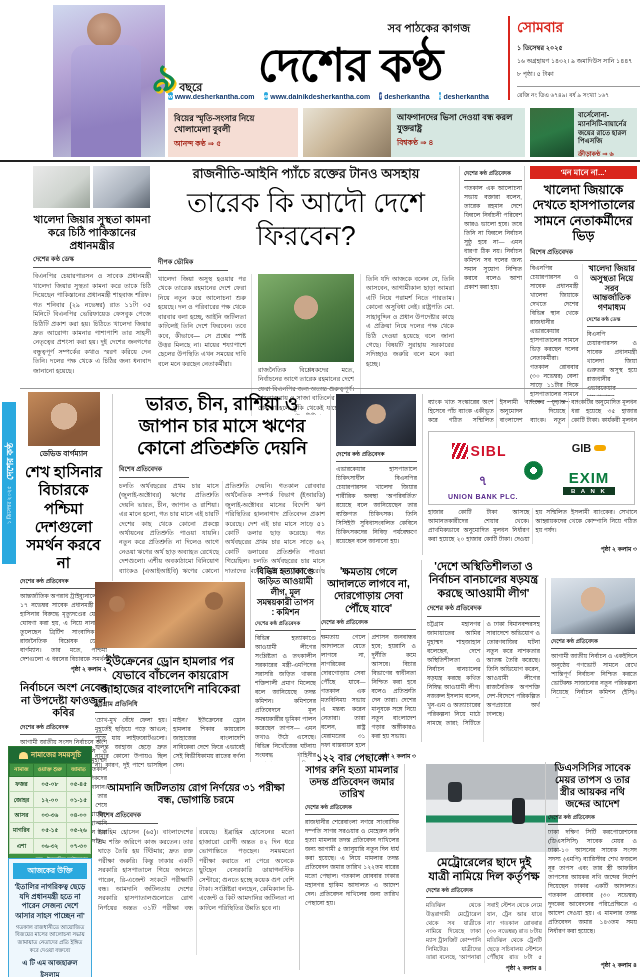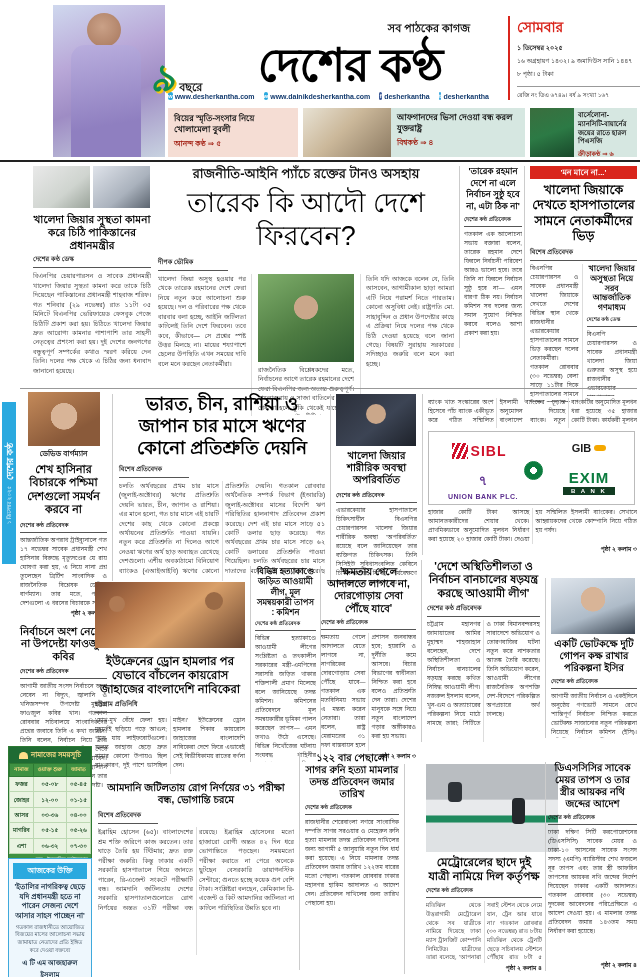--- a/index.html
+++ b/index.html
@@ -119,21 +119,20 @@
       <div class="body" style="width:94px;height:142px;border-right:1px solid #ddd;padding-right:5px;">খালেদা জিয়া অসুস্থ হওয়ার পর থেকে তারেক রহমানের দেশে ফেরা নিয়ে নতুন করে আলোচনা শুরু হয়েছে। দল ও পরিবারের পক্ষ থেকে বারবার বলা হচ্ছে, আইনি জটিলতা কাটলেই তিনি দেশে ফিরবেন। তবে কবে, কীভাবে— সে প্রশ্নের স্পষ্ট উত্তর মিলছে না। মায়ের শয্যাপাশে ছেলের উপস্থিতি এখন সময়ের দাবি বলে মনে করছেন নেতাকর্মীরা।</div>
       <div style="width:96px;">
         <div class="photo" style="width:96px;height:88px;background:radial-gradient(circle at 50% 38%,#caa78a 0 16%,transparent 17%),linear-gradient(150deg,#7fae6b 0%,#4e7c42 55%,#2f5c31 100%);"></div>
         <div class="body" style="height:50px;margin-top:3px;">রাজনৈতিক বিশ্লেষকদের মতে, নির্বাচনের আগে তারেক রহমানের দেশে ফেরা বিএনপির জন্য অত্যন্ত গুরুত্বপূর্ণ। মামলার রায় ও সাজা বাতিলের প্রক্রিয়া শেষ না হলে ঝুঁকি থেকেই যাচ্ছে বলে মনে করছেন আইনজীবীরা।</div>
       </div>
       <div class="body" style="width:94px;height:142px;border-left:1px solid #ddd;padding-left:5px;">তিনি যদি আজকে বলেন যে, তিনি আসবেন, আগামীকাল ছাড়া আমরা এটি নিয়ে পরামর্শ নিতে পারতাম। কোনো অসুবিধা নেই। রাষ্ট্রপতি মো. সাহাবুদ্দিন ও প্রধান উপদেষ্টার কাছে এ প্রক্রিয়া নিয়ে দলের পক্ষ থেকে চিঠি দেওয়া হয়েছে বলে জানা গেছে। বিষয়টি সুরাহায় সরকারের সদিচ্ছাও জরুরি বলে মনে করা হচ্ছে।</div>
     </div>
   </div>
 
   <div class="abs" style="left:459px;top:166px;width:58px;border-left:1px solid #ccc;padding-left:4px;">
-    <div class="hl" style="font-size:8.6px;line-height:1.35;">'তারেক রহমান দেশে না এলে নির্বাচন সুষ্ঠু হবে না, এটা ঠিক না'</div>
     <div class="byline" style="font-size:5.6px;">দেশের কণ্ঠ প্রতিবেদক</div>
     <div class="body" style="height:118px;font-size:6px;">গতকাল এক আলোচনা সভায় বক্তারা বলেন, তারেক রহমান দেশে ফিরলে নির্বাচনী পরিবেশ আরও ভালো হবে। তবে তিনি না ফিরলে নির্বাচন সুষ্ঠু হবে না— এমন ধারণা ঠিক নয়। নির্বাচন কমিশন সব দলের জন্য সমান সুযোগ নিশ্চিত করবে বলেও আশা প্রকাশ করা হয়।</div>
   </div>
 
   <div class="abs" style="left:524px;top:166px;width:113px;border-left:1px solid #ccc;padding-left:5px;box-sizing:border-box;">
     <div class="tag-red" style="font-size:8px;height:13px;line-height:13px;">'মন মানে না...'</div>
     <div class="hl" style="font-size:12.5px;font-weight:800;margin-top:4px;">খালেদা জিয়াকে দেখতে হাসপাতালের সামনে নেতাকর্মীদের ভিড়</div>
     <div class="byline">বিশেষ প্রতিবেদক</div>
     <div style="display:flex;gap:4px;">
       <div class="body" style="width:50px;height:138px;font-size:6px;border-right:1px solid #ddd;padding-right:3px;">বিএনপির চেয়ারপারসন ও সাবেক প্রধানমন্ত্রী খালেদা জিয়াকে দেখতে দেশের বিভিন্ন স্থান থেকে রাজধানীর এভারকেয়ার হাসপাতালের সামনে ভিড় করছেন দলের নেতাকর্মীরা। গতকাল রোববার (৩০ নভেম্বর) বেলা সাড়ে ১১টার দিকে হাসপাতালের সামনে গিয়ে দেখা যায় এ চিত্র।</div>
@@ -149,21 +148,21 @@
 
   <div class="abs ribbon" style="left:2px;top:402px;width:14px;height:162px;">
     <span style="font-size:5.4px;">১ ডিসেম্বর ২০২৫</span>
     <span style="font-size:9px;font-weight:bold;">দেশের কণ্ঠ</span>
   </div>
 
   <div class="abs" style="left:20px;top:392px;width:87px;">
     <div>
       <div class="photo" style="width:72px;height:54px;margin:0 auto;background:radial-gradient(circle at 50% 45%,#d8b497 0 28%,transparent 29%),linear-gradient(150deg,#c48a5a,#8a5a3a 70%);"></div>
       <div class="caption" style="font-size:7.5px;margin-top:2px;">ডেভিড বার্গম্যান</div>
-      <div class="hl" style="font-size:11px;margin-top:3px;">শেখ হাসিনার বিচারকে পশ্চিমা দেশগুলো সমর্থন করবে না</div>
+      <div class="hl" style="font-size:15px;margin-top:3px;">শেখ হাসিনার বিচারকে পশ্চিমা দেশগুলো সমর্থন করবে না</div>
       <div class="byline" style="font-size:5.8px;">দেশের কণ্ঠ প্রতিবেদক</div>
       <div class="body" style="height:72px;font-size:6px;">আন্তর্জাতিক অপরাধ ট্রাইব্যুনালে গত ১৭ নভেম্বর সাবেক প্রধানমন্ত্রী শেখ হাসিনার বিরুদ্ধে মৃত্যুদণ্ডের যে রায় ঘোষণা করা হয়, এ নিয়ে নানা প্রশ্ন তুলেছেন ব্রিটিশ সাংবাদিক ও রাজনৈতিক বিশ্লেষক ডেভিড বার্গম্যান। তার মতে, পশ্চিমা দেশগুলো এ ধরনের বিচারকে সমর্থন করবে না; বরং এই বিচারকে 'অবৈধ' বা 'রাজনৈতিক' বলতে পারে।</div>
       <div class="jump">পৃষ্ঠা ২ কলাম ২</div>
     </div>
     <div style="margin-top:6px;">
       <div class="hl" style="font-size:10.5px;">নির্বাচনে অংশ নেবেন না উপদেষ্টা ফাওজুল কবির</div>
       <div class="byline" style="font-size:5.8px;">দেশের কণ্ঠ প্রতিবেদক</div>
       <div class="body" style="height:118px;font-size:6px;">আগামী জাতীয় সংসদ নির্বাচনে অংশ নেবেন না বিদ্যুৎ, জ্বালানি ও খনিজসম্পদ উপদেষ্টা মুহাম্মদ ফাওজুল কবির খান। গতকাল রোববার সচিবালয়ে সাংবাদিকদের প্রশ্নের জবাবে তিনি এ কথা জানান। তিনি বলেন, নির্বাচন নিয়ে তার কোনো আগ্রহ নেই; দায়িত্ব শেষে তিনি আগের পেশায় ফিরে যাবেন। অন্তর্বর্তী সরকারের মেয়াদে জ্বালানি খাতের সংস্কার শেষ করাই এখন তার মূল লক্ষ্য বলে জানান এই উপদেষ্টা।</div>
     </div>
   </div>
@@ -171,21 +170,20 @@
   <div class="abs" style="left:112px;top:394px;width:213px;border-left:1px solid #ccc;padding-left:6px;box-sizing:border-box;">
     <div class="hl" style="font-size:18px;font-weight:800;">ভারত, চীন, রাশিয়া ও জাপান চার মাসে ঋণের কোনো প্রতিশ্রুতি দেয়নি</div>
     <div class="byline" style="width:70px;margin-top:4px;">বিশেষ প্রতিবেদক</div>
     <div class="body cols2" style="height:100px;">চলতি অর্থবছরের প্রথম চার মাসে (জুলাই-অক্টোবর) ঋণের প্রতিশ্রুতি দেয়নি ভারত, চীন, জাপান ও রাশিয়া। এর মানে হলো, গত চার মাসে এই চারটি দেশের কাছ থেকে কোনো প্রকল্পে অর্থায়নের প্রতিশ্রুতি পাওয়া যায়নি। নতুন করে প্রতিশ্রুতি না দিলেও আগে নেওয়া ঋণের অর্থ ছাড় অব্যাহত রেখেছে দেশগুলো। এশীয় অবকাঠামো বিনিয়োগ ব্যাংকও (এআইআইবি) ঋণের কোনো প্রতিশ্রুতি দেয়নি। গতকাল রোববার অর্থনৈতিক সম্পর্ক বিভাগ (ইআরডি) জুলাই-অক্টোবর মাসের বিদেশি ঋণ পরিস্থিতির হালনাগাদ প্রতিবেদন প্রকাশ করেছে। দেশ এই চার মাসে সাড়ে ৫১ কোটি ডলার ছাড় করেছে। গত অর্থবছরের প্রথম চার মাসে সাড়ে ৬২ কোটি ডলারের প্রতিশ্রুতি পাওয়া গিয়েছিল। চলতি অর্থবছরের চার মাসে দাতাদের মধ্যে বেশি ঋণ ছাড় করেছে রাশিয়া; দেশটি রূপপুর পারমাণবিক বিদ্যুৎকেন্দ্র প্রকল্পে ৪০ কোটি ৭৭ লাখ ডলার ছাড় করেছে। এরপরে আছে বিশ্বব্যাংক— ৪০ কোটি ৪১ লাখ ডলার। জাপান দিয়েছে ৮ কোটি ডলার।</div>
   </div>
 
   <div class="abs" style="left:330px;top:394px;width:87px;border-left:1px solid #ccc;padding-left:5px;box-sizing:border-box;">
     <div class="photo" style="width:80px;height:52px;background:linear-gradient(140deg,#2b2f3a 0%,#3c4454 55%,#1d2129 100%);">
       <div style="position:absolute;left:30px;top:10px;width:20px;height:20px;border-radius:50%;background:#caa78a;"></div>
     </div>
-    <div class="hl" style="font-size:10px;margin-top:4px;">খালেদা জিয়ার শারীরিক অবস্থা অপরিবর্তিত</div>
     <div class="byline" style="font-size:5.8px;">দেশের কণ্ঠ প্রতিবেদক</div>
     <div class="body" style="height:80px;font-size:6px;">এভারকেয়ার হাসপাতালে চিকিৎসাধীন বিএনপির চেয়ারপারসন খালেদা জিয়ার শারীরিক অবস্থা 'অপরিবর্তিত' রয়েছে বলে জানিয়েছেন তার ব্যক্তিগত চিকিৎসক। তিনি সিসিইউ সুবিধাসংবলিত কেবিনে চিকিৎসকদের নিবিড় পর্যবেক্ষণে রয়েছেন বলে জানানো হয়।</div>
   </div>
 
   <div class="abs" style="left:422px;top:394px;width:215px;border-left:1px solid #ccc;padding-left:5px;box-sizing:border-box;">
     <div class="body cols3" style="height:30px;margin-top:4px;font-size:6px;">ব্যাংক খাত সংস্কারের অংশ হিসেবে পাঁচ ব্যাংক একীভূত করে গঠিত সম্মিলিত ইসলামী ব্যাংকের চূড়ান্ত অনুমোদন দিয়েছে বাংলাদেশ ব্যাংক। নতুন ব্যাংকটির অনুমোদিত মূলধন ধরা হয়েছে ৩৫ হাজার কোটি টাকা। কার্যকরী মূলধন ৪৫ হাজার কোটি টাকা; এর মধ্যে সরকার দিচ্ছে ২০ হাজার কোটি টাকা, আর বাকি ১৫ হাজার কোটি টাকা। এর আগে অর্থ মন্ত্রণালয়ের অনুমোদনের প্রেক্ষিতে গত ৯ নভেম্বর প্রাথমিক অনুমোদন দেওয়া হয়।</div>
     <div class="logobox" style="width:205px;height:72px;margin-top:3px;">
       <div class="logo-cell" style="left:4px;top:6px;width:92px;height:26px;">
         <span style="width:16px;height:16px;background:repeating-linear-gradient(115deg,#d0112b 0 3px,#fff 3px 5px);display:inline-block;"></span>
         <span style="color:#d0112b;font-weight:900;font-size:14px;letter-spacing:1px;">SIBL</span>
@@ -234,21 +232,20 @@
   </div>
 
   <div class="abs" style="left:421px;top:560px;width:119px;border-left:1px solid #ccc;padding-left:5px;box-sizing:border-box;">
     <div class="hl" style="font-size:11px;font-weight:800;">'দেশে অস্থিতিশীলতা ও নির্বাচন বানচালের ষড়যন্ত্র করছে আওয়ামী লীগ'</div>
     <div class="byline">দেশের কণ্ঠ প্রতিবেদক</div>
     <div class="body cols2" style="height:122px;font-size:6px;">চট্টগ্রাম মহানগর জামায়াতের আমির মুহাম্মদ শাহজাহান বলেছেন, দেশে অস্থিতিশীলতা ও নির্বাচন বানচালের ষড়যন্ত্র করছে কথিত নিষিদ্ধ আওয়ামী লীগ। নজরুল ইসলাম বলেন, খুন-গুম ও অত্যাচারের পরিকল্পনা নিয়ে মাঠে নামছে তারা; সিটিতে ও ঢাকা বিমানবন্দরসহ সারাদেশে অভিযোগ ও তোরণবাজির ঘটনা নতুন করে নাশকতার আতঙ্ক তৈরি করেছে। তিনি অভিযোগ করেন, আওয়ামী লীগের রাজনৈতিক অপশক্তি দেশ-বিদেশে পরিকল্পিত অপপ্রচারে অর্থ ঢালছে।</div>
   </div>
 
   <div class="abs" style="left:545px;top:578px;width:92px;border-left:1px solid #ccc;padding-left:5px;box-sizing:border-box;">
     <div class="photo" style="width:84px;height:56px;background:radial-gradient(circle at 50% 38%,#d8b497 0 22%,transparent 23%),linear-gradient(160deg,#dfe5ec 0%,#aebbc8 60%,#3a4552 100%);"></div>
-    <div class="hl" style="font-size:9.8px;margin-top:4px;">একটি ভোটকক্ষে দুটি গোপন কক্ষ রাখার পরিকল্পনা ইসির</div>
     <div class="byline" style="font-size:5.6px;">দেশের কণ্ঠ প্রতিবেদক</div>
     <div class="body" style="height:46px;font-size:6px;">আগামী জাতীয় নির্বাচন ও একইদিনে অনুষ্ঠেয় গণভোট সামনে রেখে 'শান্তিপূর্ণ নির্বাচন' নিশ্চিত করতে ভোটকক্ষ সাজানোর নতুন পরিকল্পনা নিয়েছে নির্বাচন কমিশন (ইসি)। প্রতিটি ভোটকক্ষে দুটি করে গোপন কক্ষ রাখার প্রস্তুতি নিতে মাঠ প্রশাসনকে নির্দেশনা দেওয়া হয়েছে।</div>
   </div>
 
   <div class="abs" style="left:8px;top:746px;width:84px;border:1px solid #2e7a33;box-sizing:border-box;">
     <div style="background:#1f6b33;display:flex;align-items:center;justify-content:center;gap:3px;height:16px;">
       <span style="width:9px;height:7px;background:#ffe08a;border-radius:5px 5px 0 0;display:inline-block;"></span>
       <span style="color:#ffe08a;font-size:7px;font-weight:bold;">নামাজের সময়সূচি</span>
     </div>
     <table class="ptable">

